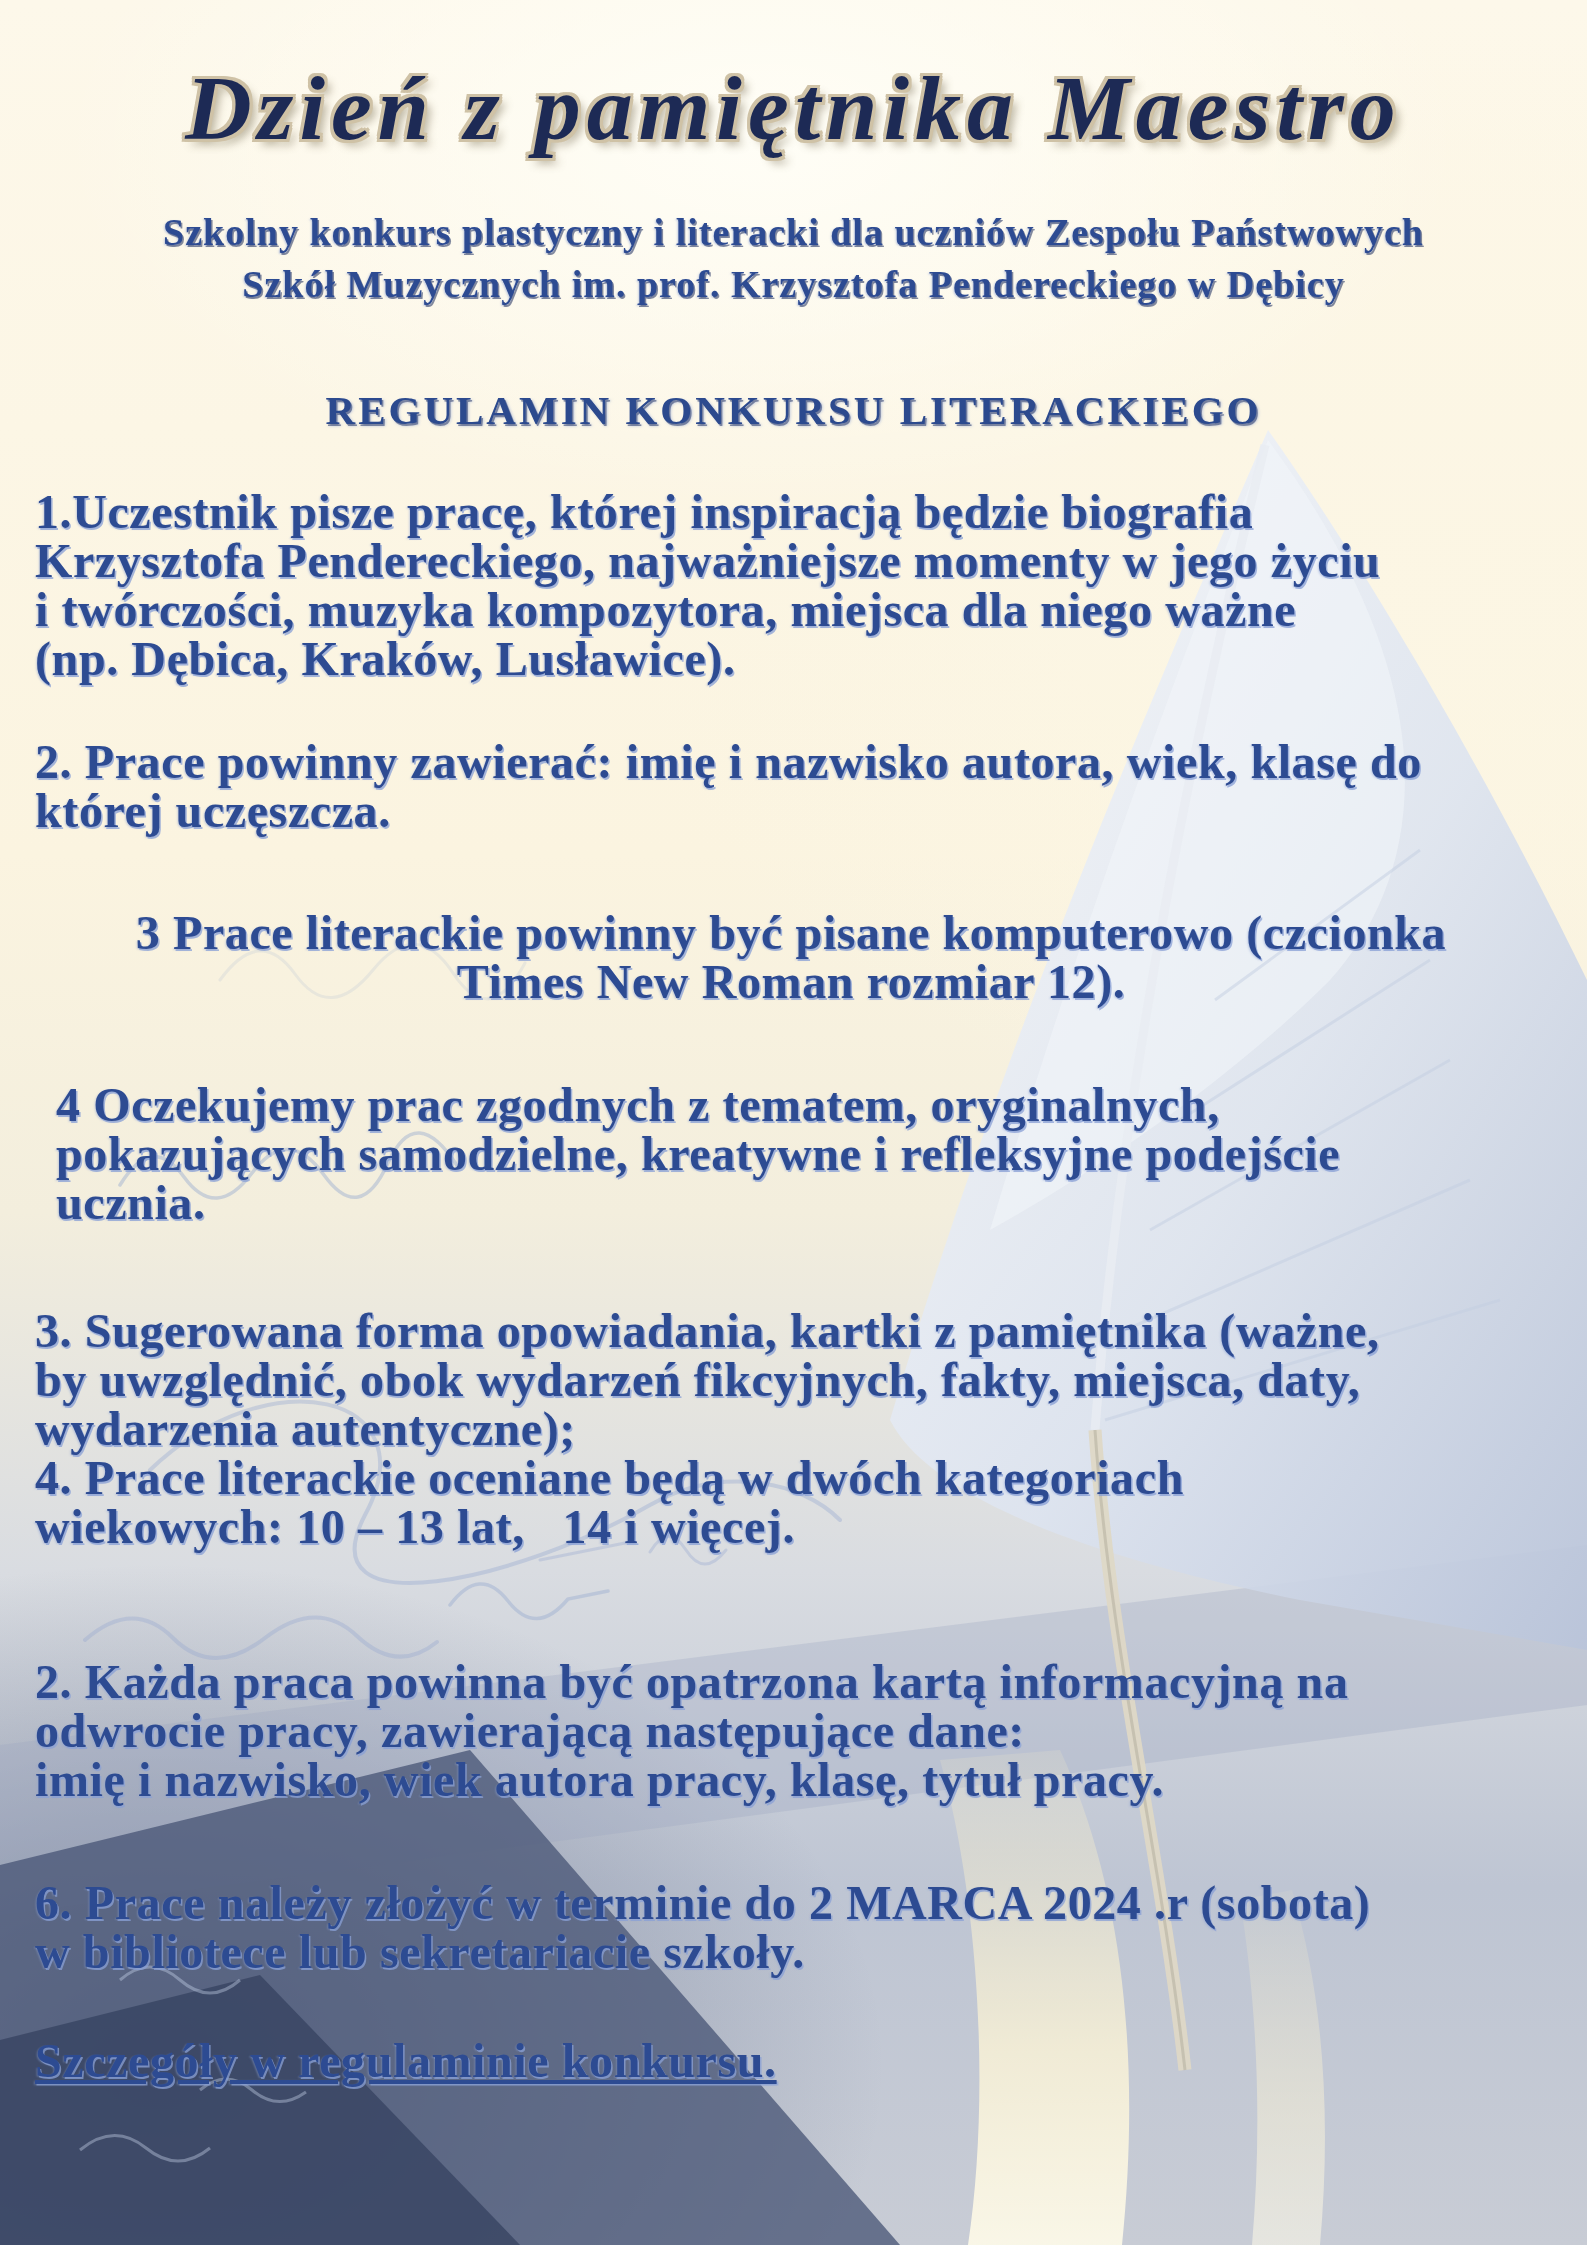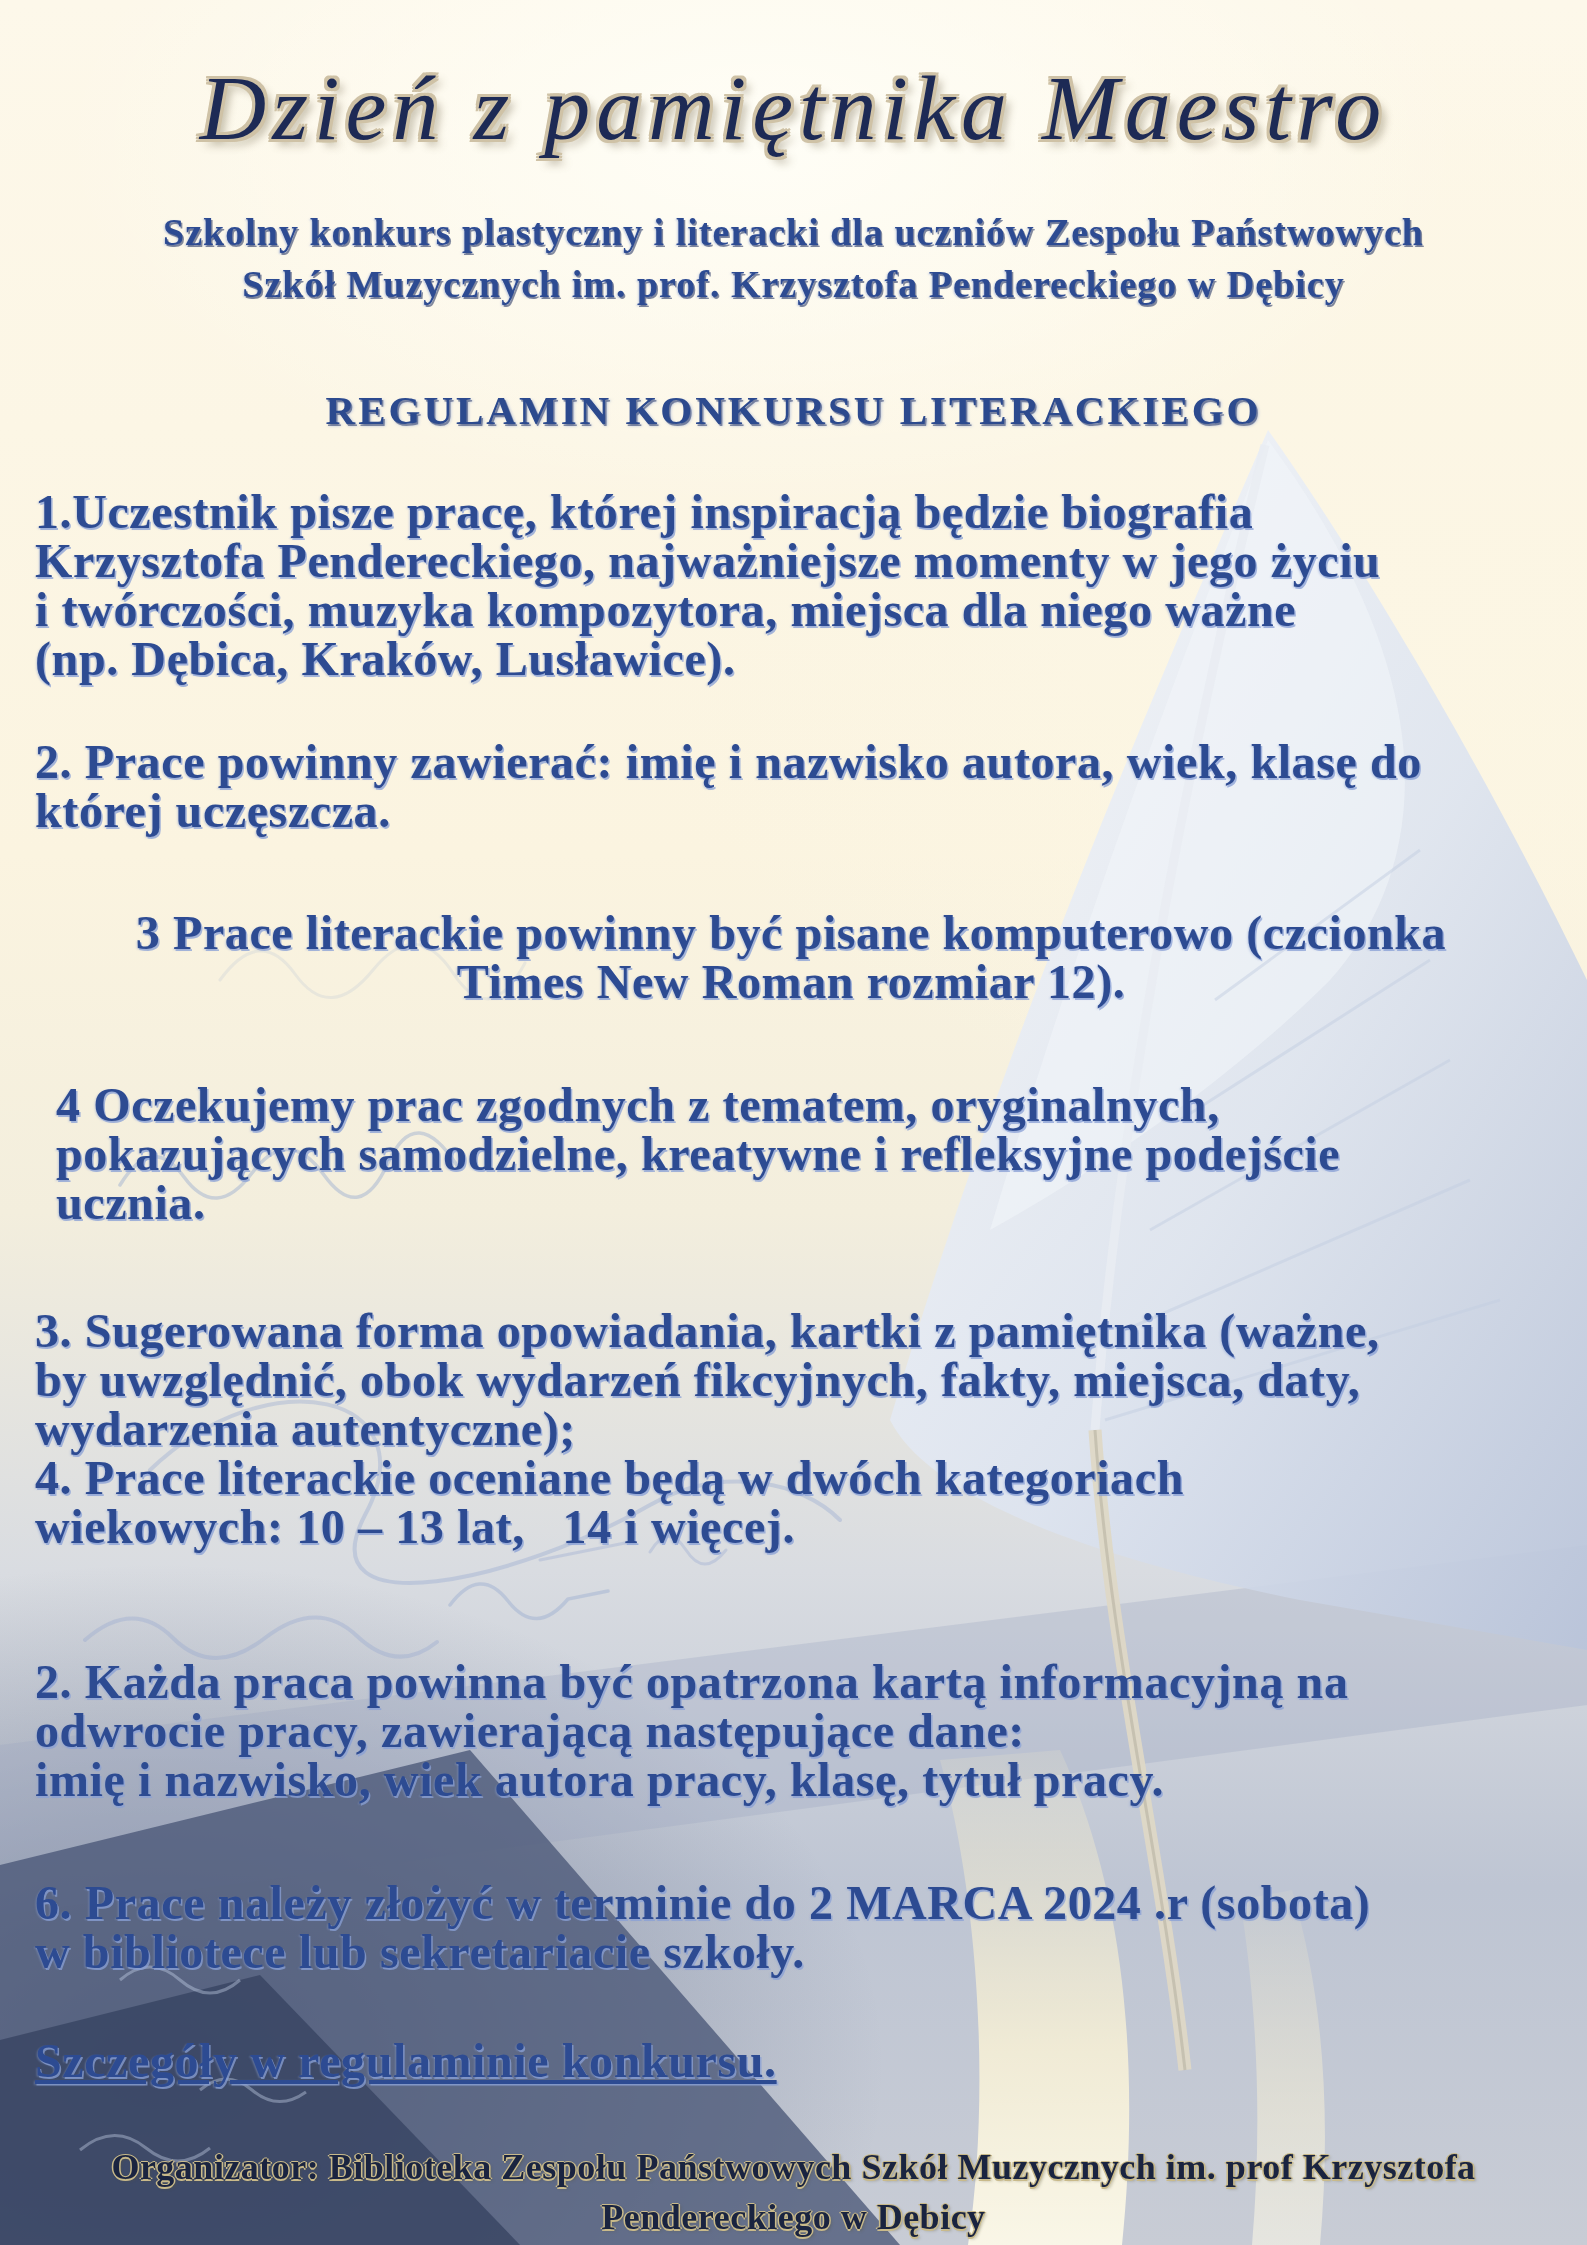--- a/index.html
+++ b/index.html
@@ -14,21 +14,21 @@
       radial-gradient(1300px 900px at 88% 26%, rgba(252,246,228,0.85), rgba(252,246,228,0) 62%),
       radial-gradient(1100px 760px at 10% 92%, rgba(64,76,106,0.50), rgba(64,76,106,0) 66%),
       linear-gradient(180deg,#fdf8ea 0%,#fbf4e0 38%,#f3eedd 54%,#d9dce1 70%,#bec5d3 84%,#c8ccd5 100%);
   }
   .bg-svg{position:absolute;inset:0;pointer-events:none;}
   .txt{position:absolute;white-space:pre-wrap;}
   .center{left:0;right:0;text-align:center;}
   .title{
     top:58px;
     font-size:92px;line-height:1.1;
-    font-style:italic;font-weight:normal;
+    font-style:italic;font-weight:bold;
     letter-spacing:6px;
     color:#1d2a55;
     text-shadow:
       3px 0 0 #cfc2a6,-3px 0 0 #cfc2a6,0 3px 0 #cfc2a6,0 -3px 0 #cfc2a6,
       3px 3px 0 #cfc2a6,-3px -3px 0 #cfc2a6,3px -3px 0 #cfc2a6,-3px 3px 0 #cfc2a6,
       6px 6px 8px rgba(110,100,70,0.45);
   }
   .subtitle{
     top:206px;
     font-size:38px;line-height:52px;
@@ -147,16 +147,14 @@
 4. Prace literackie oceniane będą w dwóch kategoriach
 wiekowych: 10 – 13 lat,   14 i więcej.</div>
   <div class="txt body-text p6">2. Każda praca powinna być opatrzona kartą informacyjną na
 odwrocie pracy, zawierającą następujące dane:
 imię i nazwisko, wiek autora pracy, klasę, tytuł pracy.</div>
   <div class="txt body-text p7">6. Prace należy złożyć w terminie do 2 MARCA 2024 .r (sobota)
 w bibliotece lub sekretariacie szkoły.</div>
 
   <div class="txt body-text note">Szczegóły w regulaminie konkursu.</div>
 
-  <div class="txt footer center">Organizator: Biblioteka Zespołu Państwowych Szkół Muzycznych im. prof Krzysztofa
-Pendereckiego w Dębicy</div>
 
 </div>
 
 </body></html>

